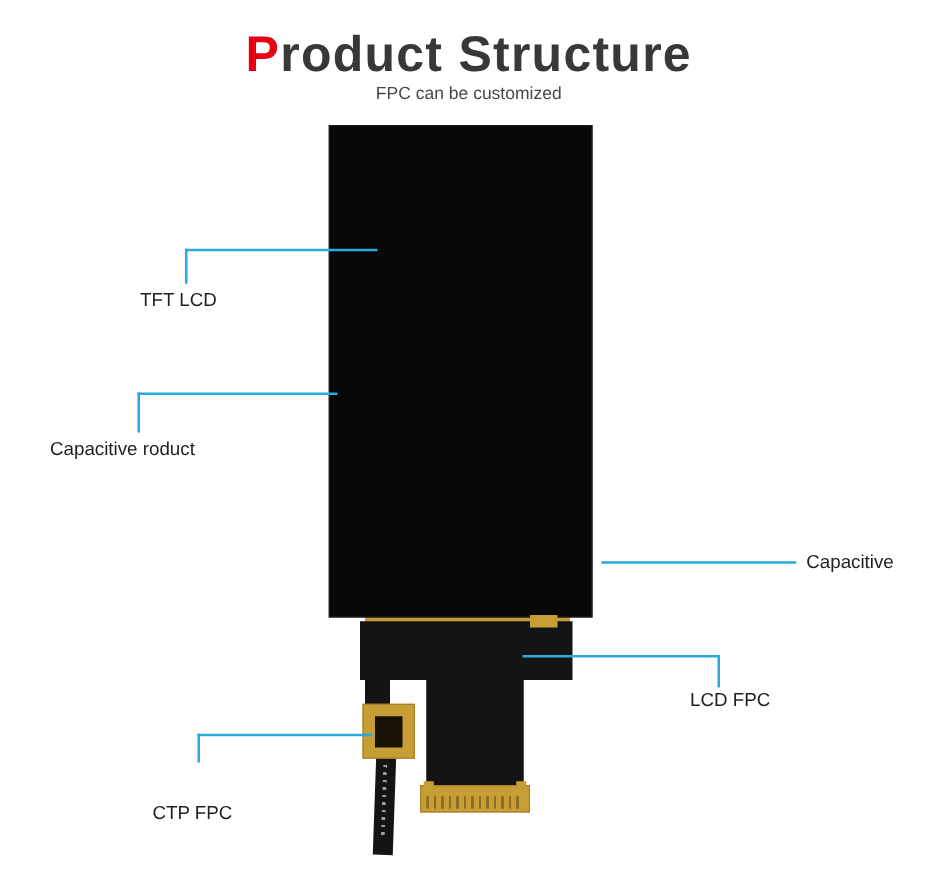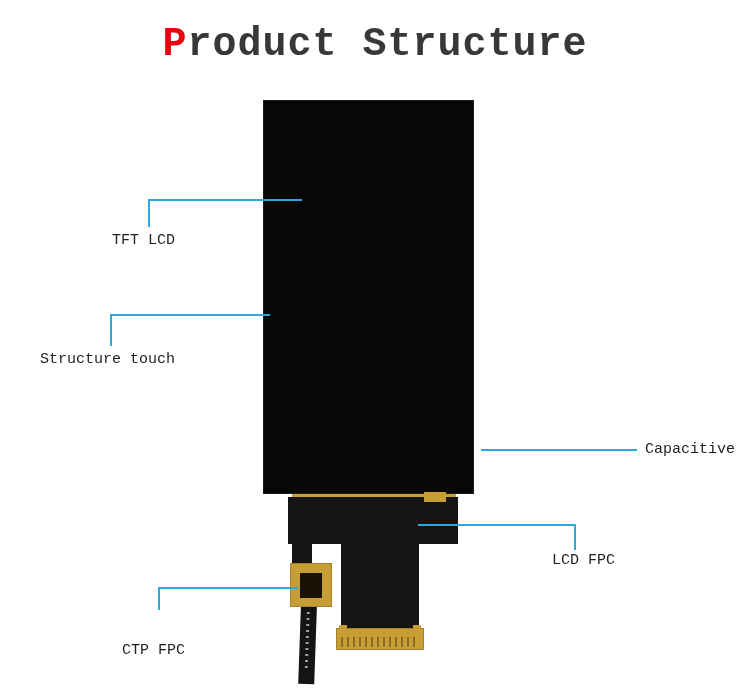--- a/index.html
+++ b/index.html
@@ -10,21 +10,21 @@
     --gold:#c79d35;
     --gold-dark:#8a6d20;
     --text-dark:#1f1f1f;
   }
   html,body{margin:0;padding:0;background:#ffffff;}
   .stage{
     position:relative;
     width:750px;height:697px;
     margin:0 auto;
     background:#ffffff;
-    font-family:Liberation Mono, monospace;
+    font-family:Liberation Sans, sans-serif;
     overflow:hidden;
   }
   
   .title{
     position:absolute;left:0;top:22px;width:750px;
     text-align:center;
     font-size:40px;font-weight:bold;
     color:#383838;letter-spacing:1px;
   }
   .title .accent{color:var(--accent-red);}
@@ -109,20 +109,21 @@
     font-size:15px;color:var(--text-dark);
     z-index:6;white-space:nowrap;text-align:right;
   }
 </style>
 </head>
 <body>
 
 <div class="stage">
 
   <div class="title"><span class="accent">P</span><span>roduct Structure</span></div>
+  <div class="subtitle">FPC can be customized</div>
 
   <div class="attach-strip"></div>
   <div class="panel"></div>
   <div class="gold-tab"></div>
   <div class="fpc-bar"></div>
   <div class="left-ribbon"></div>
   <div class="ctp-chip">
     <div class="die"></div>
   </div>
   <div class="thin-ribbon">
@@ -143,18 +144,18 @@
 
   <div class="line h" style="left:481px;top:449px;width:156px;"></div>
 
   <div class="line h" style="left:418px;top:524px;width:158px;"></div>
   <div class="line v" style="left:574px;top:524px;height:26px;"></div>
 
   <div class="line h" style="left:158px;top:587px;width:140px;"></div>
   <div class="line v" style="left:158px;top:587px;height:23px;"></div>
 
   <div class="callout" style="left:112px;top:232px;">TFT LCD</div>
-  <div class="callout" style="left:40px;top:351px;">Structure touch</div>
+  <div class="callout" style="left:40px;top:351px;">Capacitive roduct</div>
   <div class="callout" style="left:645px;top:441px;">Capacitive</div>
   <div class="callout" style="left:552px;top:552px;">LCD FPC</div>
   <div class="callout" style="left:122px;top:642px;">CTP FPC</div>
 
 </div>
 
 </body></html>

